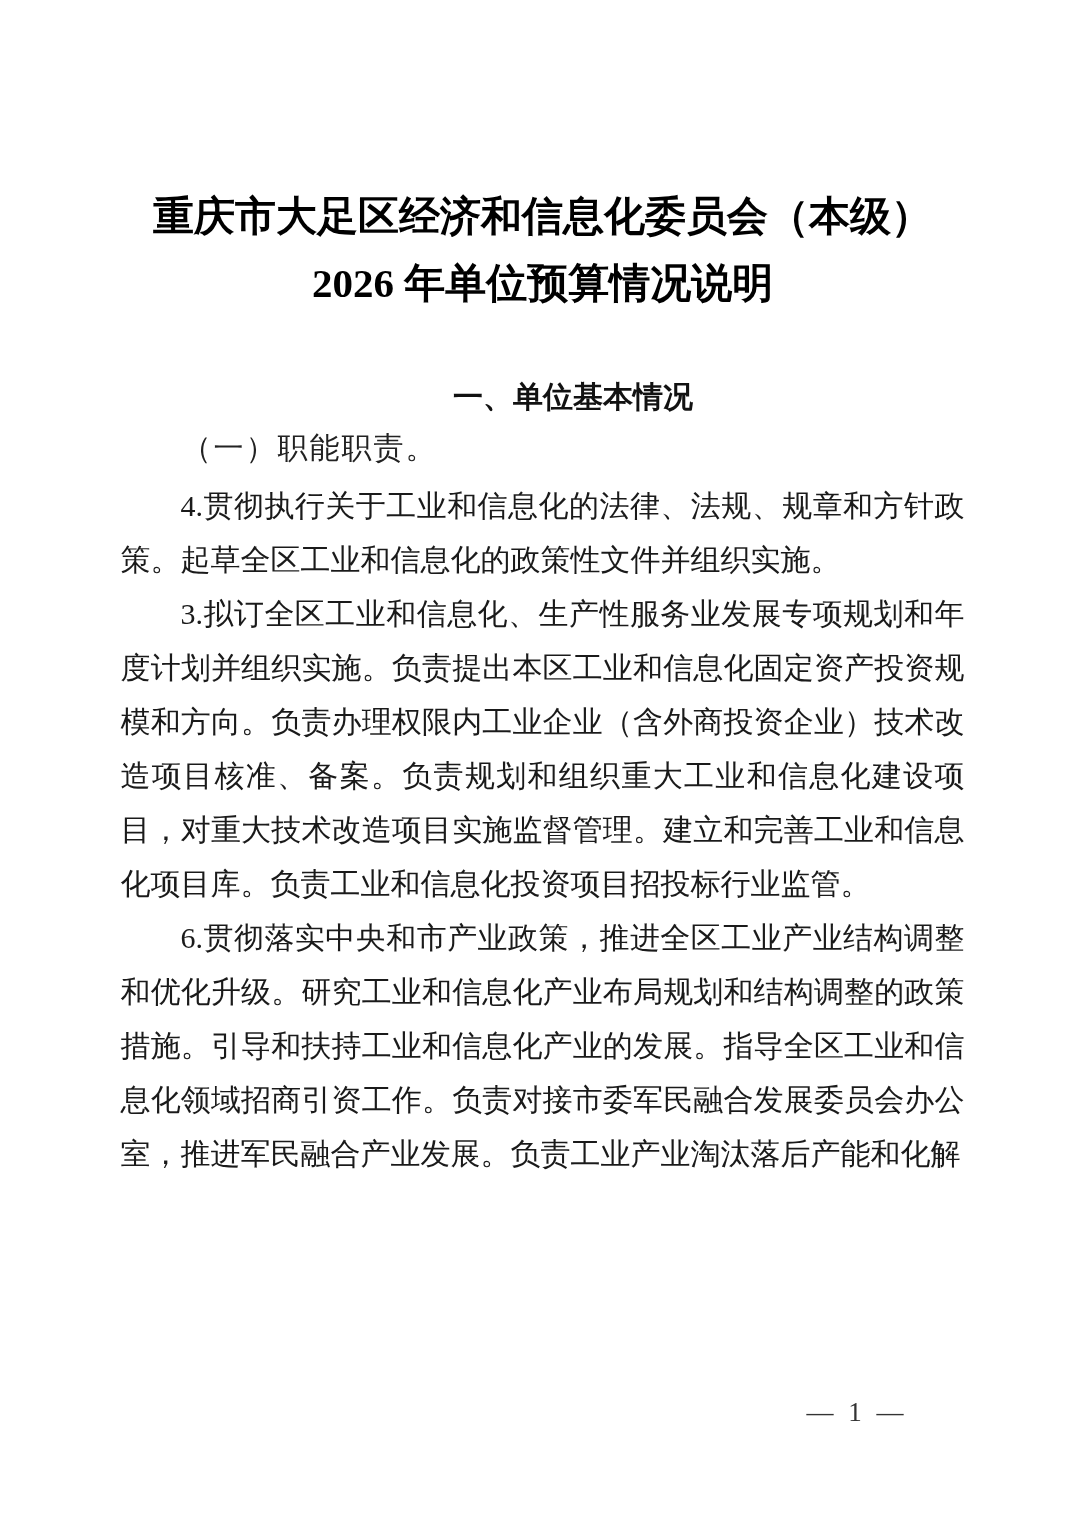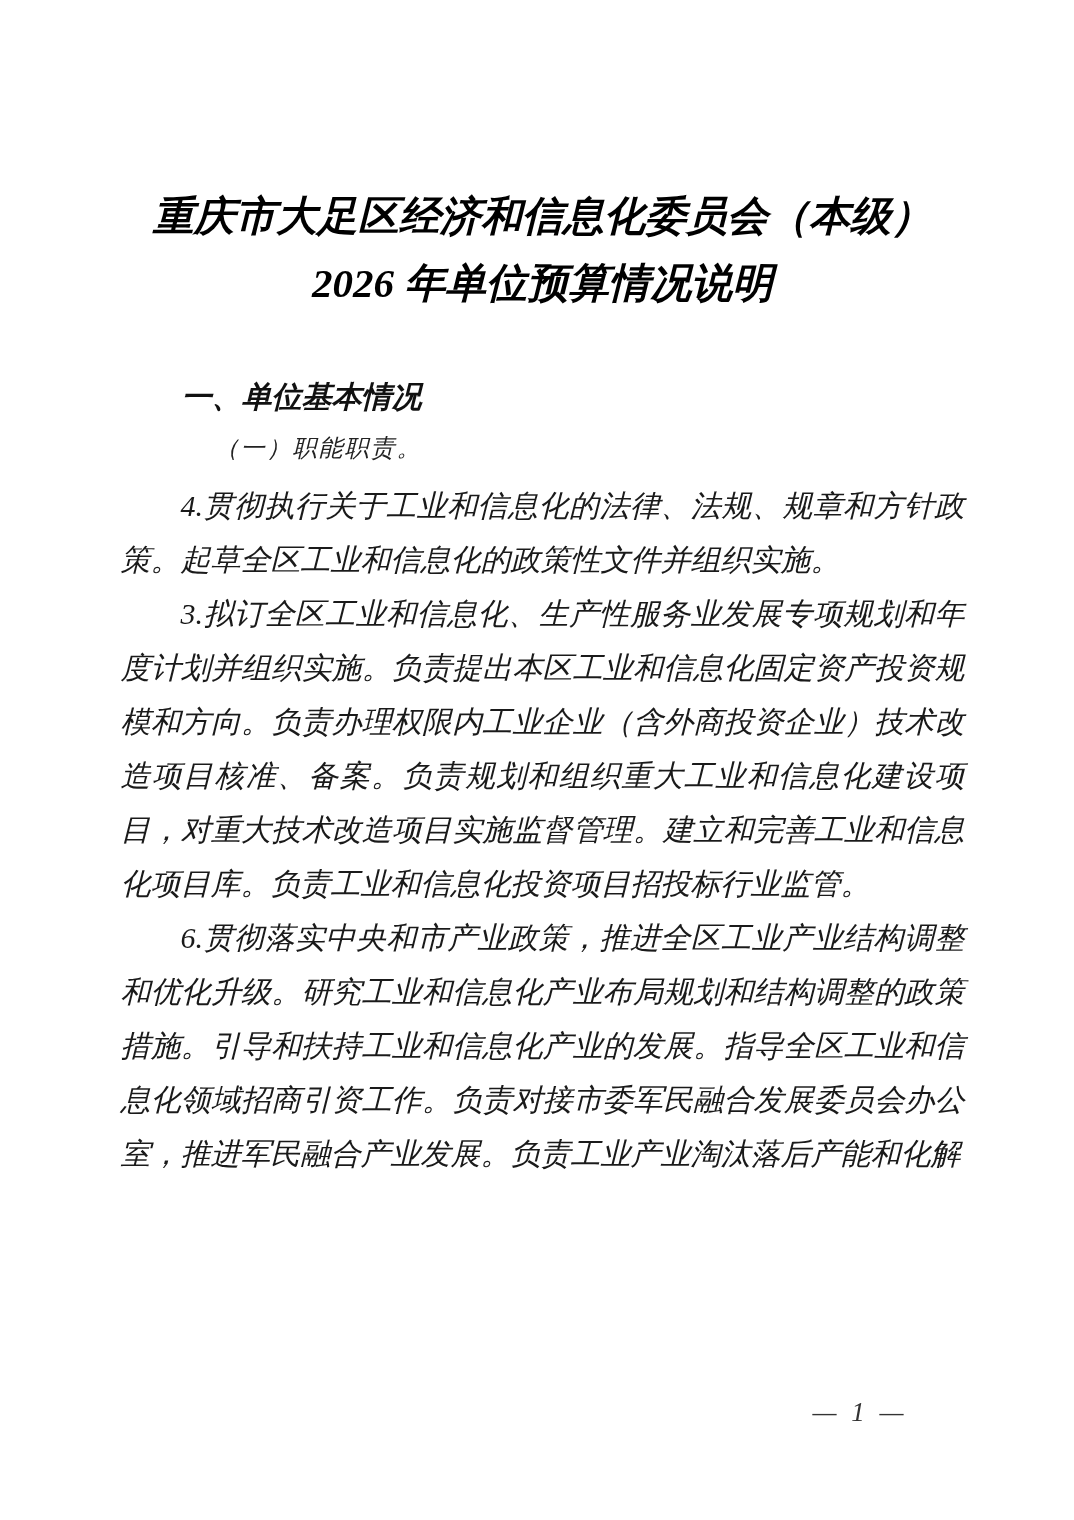--- a/index.html
+++ b/index.html
@@ -6,21 +6,20 @@
   html, body { background: #ffffff; }
   .page {
     position: relative;
     width: 1063px;
     height: 1520px;
     margin: 0 auto;
     background: #ffffff;
     color: #000000;
     font-family: "Liberation Serif", serif;
     overflow: hidden;
-    font-style: italic;
   }
   .content {
     margin: 0 115px;
     width: 844px;
   }
   .doc-title {
     padding-top: 183px;
     text-align: center;
     font-family: "Liberation Serif", serif;
     font-weight: bold;
@@ -30,27 +29,28 @@
   }
   .title-line { display: block; }
   .section-heading {
     margin-top: 58px;
     margin-left: 61px;
     font-family: "Liberation Sans", sans-serif;
     font-weight: bold;
     font-size: 30px;
     line-height: 44px;
     color: #111111;
+    text-align: center;
   }
   .sub-heading {
     margin-top: 6px;
-    margin-left: 94px;
+    margin-left: 61px;
     font-family: "Liberation Serif", serif;
     font-weight: normal;
-    font-size: 24px;
+    font-size: 30px;
     line-height: 46px;
     letter-spacing: 2px;
     color: #222222;
   }
   .body-text {
     margin-top: 8px;
   }
   .body-para {
     font-family: "Liberation Serif", serif;
     font-size: 30px;

